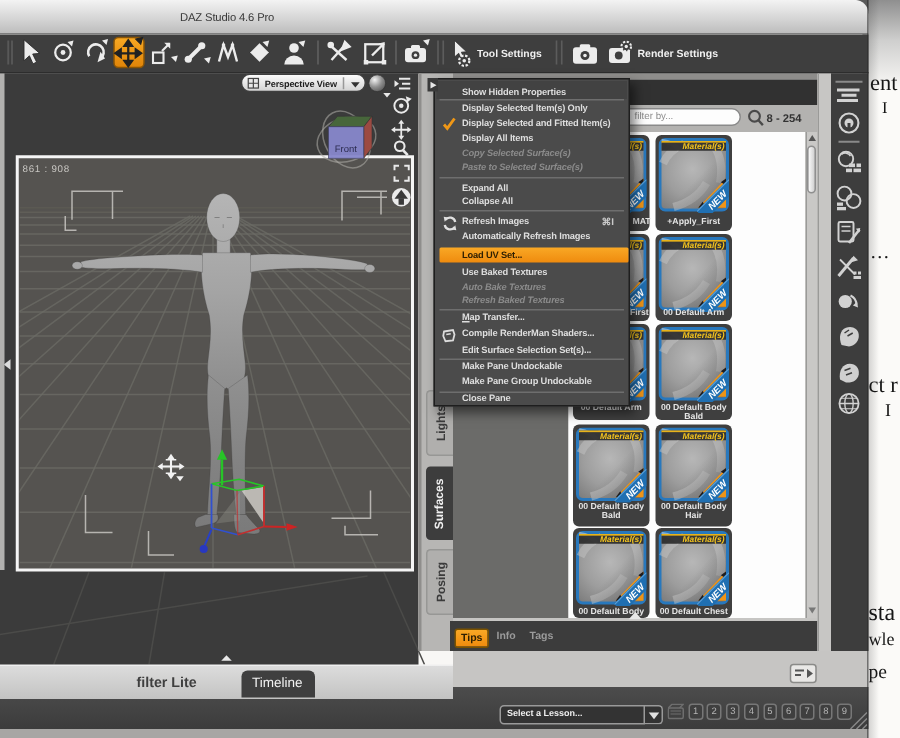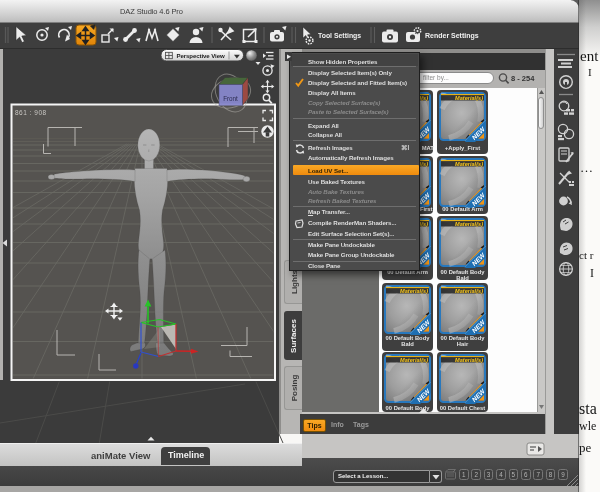--- a/index.html
+++ b/index.html
@@ -41,21 +41,21 @@
   .vtab span{display:block;transform:rotate(-90deg);transform-origin:center;white-space:nowrap}
 </style></head>
 <body>
 
 <div id="doc" class="abs" style="left:575px;top:0;width:25px;height:492px;background:#fbfaf8"></div>
 <div class="abs" style="left:575px;top:0;width:25px;height:60px;background:linear-gradient(#8f8f8f,#cfcfce 45%,#fbfaf8)"></div>
 <div class="abs" style="left:575px;top:0;width:11px;height:492px;background:linear-gradient(90deg,rgba(60,60,60,.33),rgba(60,60,60,0))"></div>
 <div class="doctext" style="left:580px;top:48px;font-size:15px">ent</div>
 <div class="doctext" style="left:588px;top:66px;font-size:11px">I</div>
 <div class="doctext" style="left:580px;top:160px;font-size:13px">…</div>
-<div class="doctext" style="left:579px;top:249px;font-size:11px">ct&nbsp;r</div>
+<div class="doctext" style="left:579px;top:249px;font-size:15px">ct&nbsp;r</div>
 <div class="doctext" style="left:590px;top:266px;font-size:12px">I</div>
 <div class="doctext" style="left:579px;top:400px;font-size:16px">sta</div>
 <div class="doctext" style="left:579px;top:419px;font-size:12px">wle</div>
 <div class="doctext" style="left:579px;top:440px;font-size:13px">pe</div>
 <div class="abs" style="left:571px;top:0;width:8px;height:9px;background:#5a5a5a"></div>
 
 <div id="win">
 <div id="titlebar"></div>
     <div id="title">DAZ Studio 4.6 Pro</div>
 <div id="toolbar"><svg width="579" height="25" viewBox="0 0 579 25">
@@ -437,23 +437,23 @@
     </div>
 <div id="lightband"></div>
 <svg class="abs" style="left:526px;top:442px" width="19" height="14" viewBox="0 0 19 14">
       <rect x="1" y="1" width="17" height="12" rx="2" fill="#e9e8e6" stroke="#8a8a88"></rect>
       <line x1="4" y1="5" x2="10" y2="5" stroke="#555" stroke-width="1.2"></line>
       <line x1="4" y1="8" x2="8" y2="8" stroke="#555" stroke-width="1.2"></line>
       <polygon points="12,4 16,7 12,10" fill="#555"></polygon>
     </svg>
 <div id="bottombar"></div>
 <div id="animbar"></div>
-<div class="abs" style="left:91px;top:450px;font-size:9.5px;font-weight:bold;color:#3f3f3f">aniMate View</div>
+<div class="abs" style="left:91px;top:450px;font-size:9.5px;font-weight:bold;color:#3f3f3f">filter Lite</div>
 <div class="abs" style="left:161px;top:447px;width:49px;height:18px;background:#3f3f3f;border-radius:4px 4px 0 0;"></div>
-<div class="abs" style="left:168px;top:450px;font-size:9px;font-weight:bold;color:#f2f2f2">Timeline</div>
+<div class="abs" style="left:168px;top:450px;font-size:9px;font-weight:normal;color:#f2f2f2">Timeline</div>
 
 <div class="abs" style="left:333px;top:470px;width:97px;height:13px;background:#333;border:1px solid #9a9a9a;border-radius:3px 0 0 3px;box-sizing:border-box"></div>
 <div class="abs" style="left:338px;top:473px;font-size:6px;font-weight:bold;color:#f0f0f0">Select a Lesson...</div>
 <div class="abs" style="left:430px;top:470px;width:12px;height:13px;background:#333;border:1px solid #9a9a9a;border-left:none;border-radius:0 3px 3px 0;box-sizing:border-box"></div>
 <svg class="abs" style="left:432px;top:474px" width="8" height="6">
       <polygon points="0.5,1 7.5,1 4,5.5" fill="#e0e0e0"></polygon>
     </svg>
 <svg class="abs" style="left:445px;top:469px" width="11" height="11" viewBox="0 0 11 11">
       <rect x="0.5" y="3" width="10" height="7" rx="1" fill="none" stroke="#6e6e6e"></rect>
       <path d="M0.5,3 L3,0.5 L10.5,0.5 L8,3" fill="none" stroke="#6e6e6e"></path>

